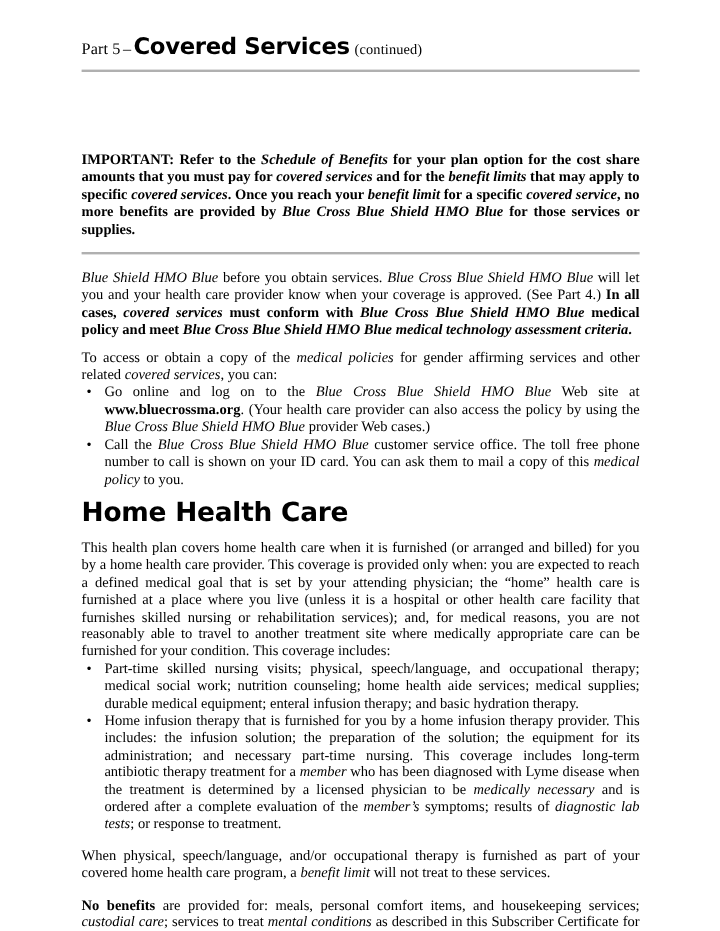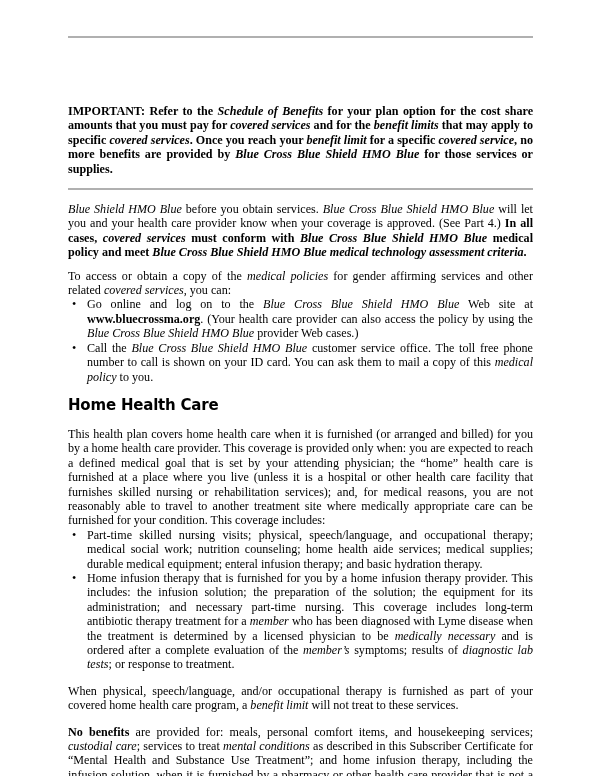--- a/index.html
+++ b/index.html
@@ -110,21 +110,21 @@
     left: 4px;
     top: 0;
     font-size: 12.1px;
     line-height: 14.4px;
   }
 
   
   .section-heading {
     font-family: "DejaVu Sans", sans-serif;
     font-weight: bold;
-    font-size: 15px;
+    font-size: 22px;
     letter-spacing: -0.2px;
     line-height: 19px;
     margin: 0;
   }
 
   
   .pg-footer {
     position: absolute;
     left: 68px;
     top: 711px;
@@ -153,20 +153,23 @@
     color: #1a1a1a;
   }
 </style>
 </head>
 <body>
 
 <div class="page">
 
   <div class="content">
 
+    <div class="pg-header">
+      <span class="hdr-part">Part 5</span><span class="hdr-dash">–</span><span class="hdr-title">Covered Services</span> <span class="hdr-cont">(continued)</span>
+    </div>
     <div class="rule rule-top"></div>
 
     <div class="gap-lg"></div>
 
     <p class="body-text important"><span>IMPORTANT:</span><span> Refer to the </span><em>Schedule of Benefits</em><span> for your plan option for the cost share amounts that you must pay for </span><em>covered services</em><span> and for the </span><em>benefit limits</em><span> that may apply to specific </span><em>covered services</em><span>. Once you reach your </span><em>benefit limit</em><span> for a specific </span><em>covered service</em><span>, no more benefits are provided by </span><em>Blue Cross Blue Shield HMO Blue</em><span> for those services or supplies.</span></p>
 
     <div class="gap-md"></div>
     <div class="rule"></div>
     <div class="gap-md"></div>
 

